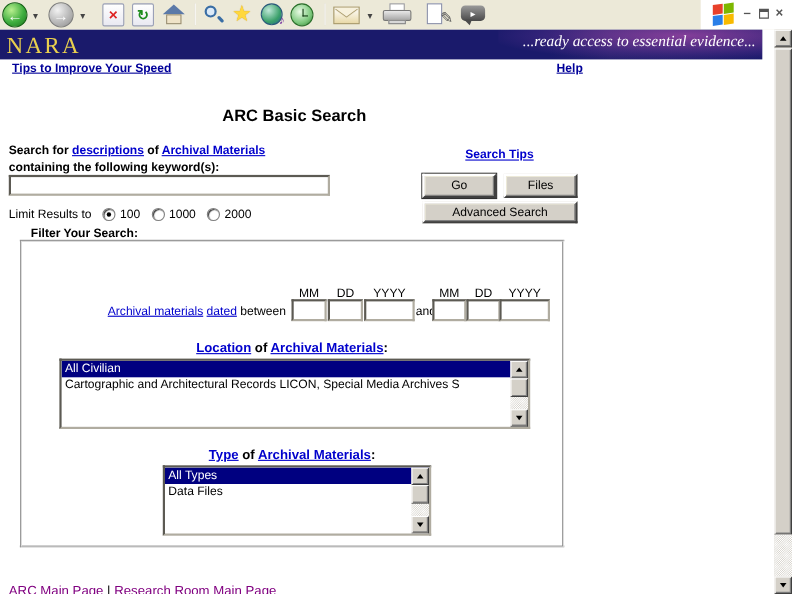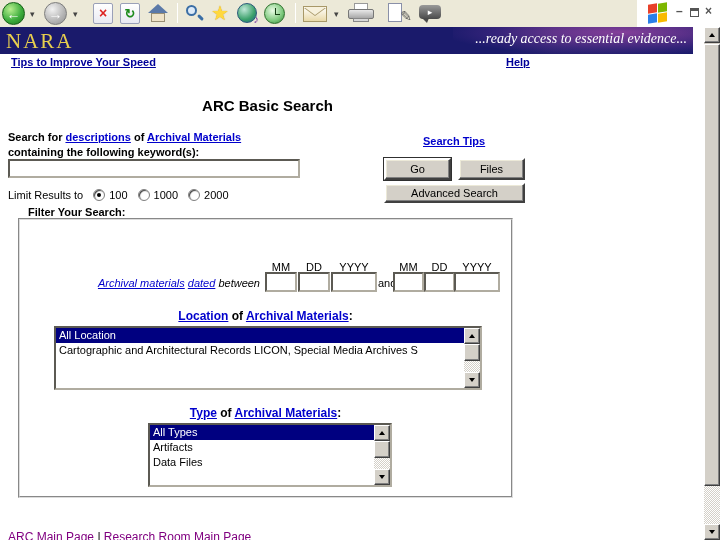--- a/index.html
+++ b/index.html
@@ -75,21 +75,21 @@
   .btn-adv { position:absolute; left:384px; top:113px; width:141px; height:20px; }
   .limit { position:absolute; left:8px; top:119px; font-size:11px; color:#000; display:flex; align-items:center; }
   .radio { display:inline-block; width:12px; height:12px; border-radius:50%; border:1px solid #808080; box-shadow:inset 1px 1px 1px #404040, inset -1px -1px 0 #fff; background:#fff; margin:0 4px 0 10px; position:relative; cursor:pointer; }
   .radio.checked::after { content:""; position:absolute; left:3px; top:3px; width:4px; height:4px; border-radius:50%; background:#000; }
   .filter-head { position:absolute; left:28px; top:136px; font-size:11px; font-weight:bold; }
   .fieldset { position:absolute; left:18px; top:148px; width:495px; height:280px; border:2px groove #dcdcdc; background:#fff; }
 
   .chkrow { position:absolute; left:22px; top:23px; font-size:11px; }
   .checkbox { position:absolute; left:-22px; top:0; width:13px; height:13px; background:#fff; border:1px solid #808080; box-shadow:inset 1px 1px 1px #404040, inset -1px -1px 0 #fff; cursor:pointer; }
   .datelabels span { position:absolute; top:41px; font-size:11px; color:#000; text-align:center; }
-  .datetext { position:absolute; left:77px; top:57px; width:163px; text-align:right; font-size:11px;font-style:italic; }
+  .datetext { position:absolute; left:77px; top:57px; width:163px; text-align:right; font-size:11px; }
   .dinput { position:absolute; top:52px; height:20px; border:2px inset #b0aca0; background:#fff; font-size:11px; padding:1px 2px; }
   .and { position:absolute; left:358px; top:57px; font-size:11px; }
 
   .listhead { position:absolute; left:0; width:491px; text-align:center; font-size:12px; font-weight:bold; color:#000; }
   .listbox { position:absolute; background:#fff; border:2px inset #b0aca0; overflow:hidden; }
   .lrow { height:15px; line-height:15px; font-size:11px; padding-left:3px; white-space:nowrap; overflow:hidden; color:#000; cursor:default; }
   .lrow.sel { background:#000080; color:#fff; }
   .lsb { position:absolute; right:0; top:0; width:16px; height:100%; }
   .sbtn { position:absolute; left:0; width:16px; height:16px; background:#d4d0c8; border:1px solid; border-color:#ffffff #404040 #404040 #ffffff; box-shadow:inset -1px -1px 0 #808080; display:flex; align-items:center; justify-content:center; cursor:pointer; }
   .tri-up { width:0; height:0; border-left:3px solid transparent; border-right:3px solid transparent; border-bottom:4px solid #000; }
@@ -239,40 +239,39 @@
       <input class="dinput" style="left: 311px; width: 46px;" value="">
       <span class="and">and</span>
       <input class="dinput" style="left: 373px; width: 31px;" value="">
       <input class="dinput" style="left: 404px; width: 31px;" value="">
       <input class="dinput" style="left: 434px; width: 46px;" value="">
 
       <div class="listhead" style="top:89px;">
         <a class="lnk">Location</a><span> of </span><a class="lnk">Archival Materials</a><span>:</span>
       </div>
       <div class="listbox" style="left:34px;top:106px;width:428px;height:64px;">
-        <div class="lrow sel">All Location</div>
+        <div class="lrow sel">All Civilian</div>
         <div class="lrow">Cartographic and Architectural Records LICON, Special Media Archives S</div>
         <div class="lsb">
           <span class="sbtn" style="top:0;">
               <span class="tri-up"></span>
             </span>
           <span class="thumb" style="top:16px;height:17px;"></span>
           <span class="dither" style="top:33px;height:11px;"></span>
           <span class="sbtn" style="bottom:0;">
               <span class="tri-down"></span>
             </span>
         </div>
       </div>
 
       <div class="listhead" style="top:186px;">
         <a class="lnk">Type</a><span> of </span><a class="lnk">Archival Materials</a><span>:</span>
       </div>
       <div class="listbox" style="left:128px;top:203px;width:244px;height:64px;">
         <div class="lrow sel">All Types</div>
-        <div class="lrow">Artifacts</div>
         <div class="lrow">Data Files</div>
         <div class="lsb">
           <span class="sbtn" style="top:0;">
               <span class="tri-up"></span>
             </span>
           <span class="thumb" style="top:16px;height:17px;"></span>
           <span class="dither" style="top:33px;height:11px;"></span>
           <span class="sbtn" style="bottom:0;">
               <span class="tri-down"></span>
             </span>

